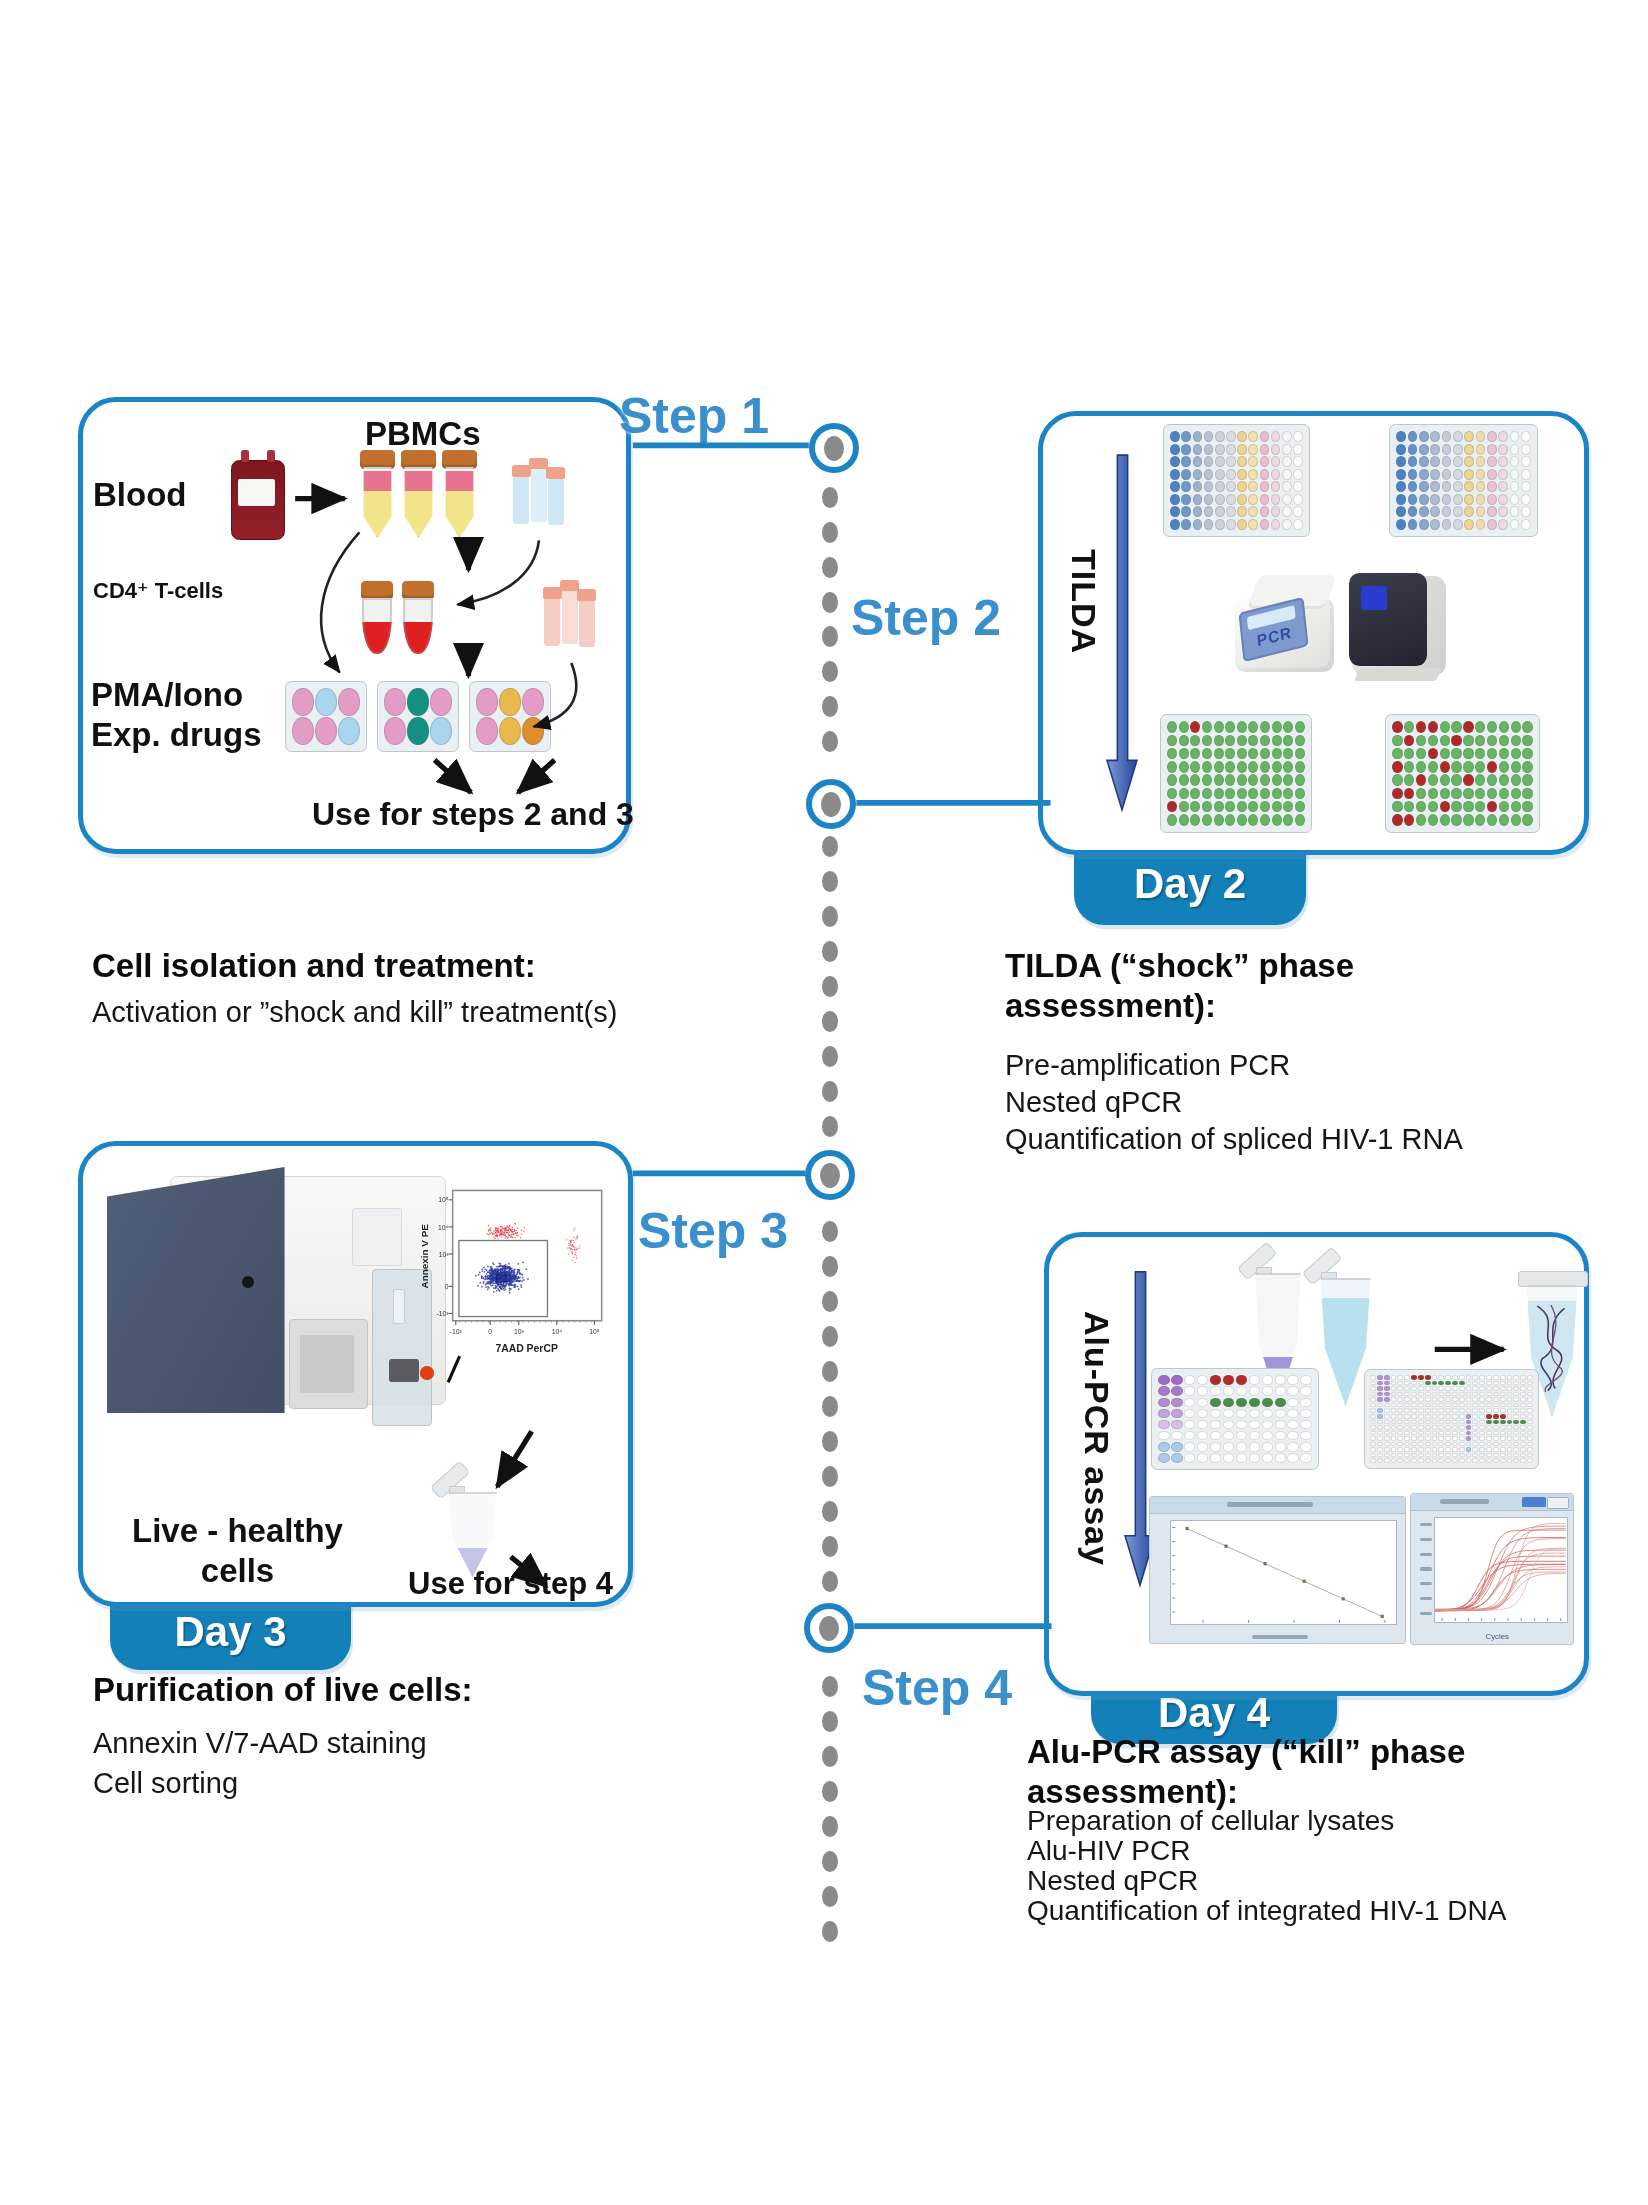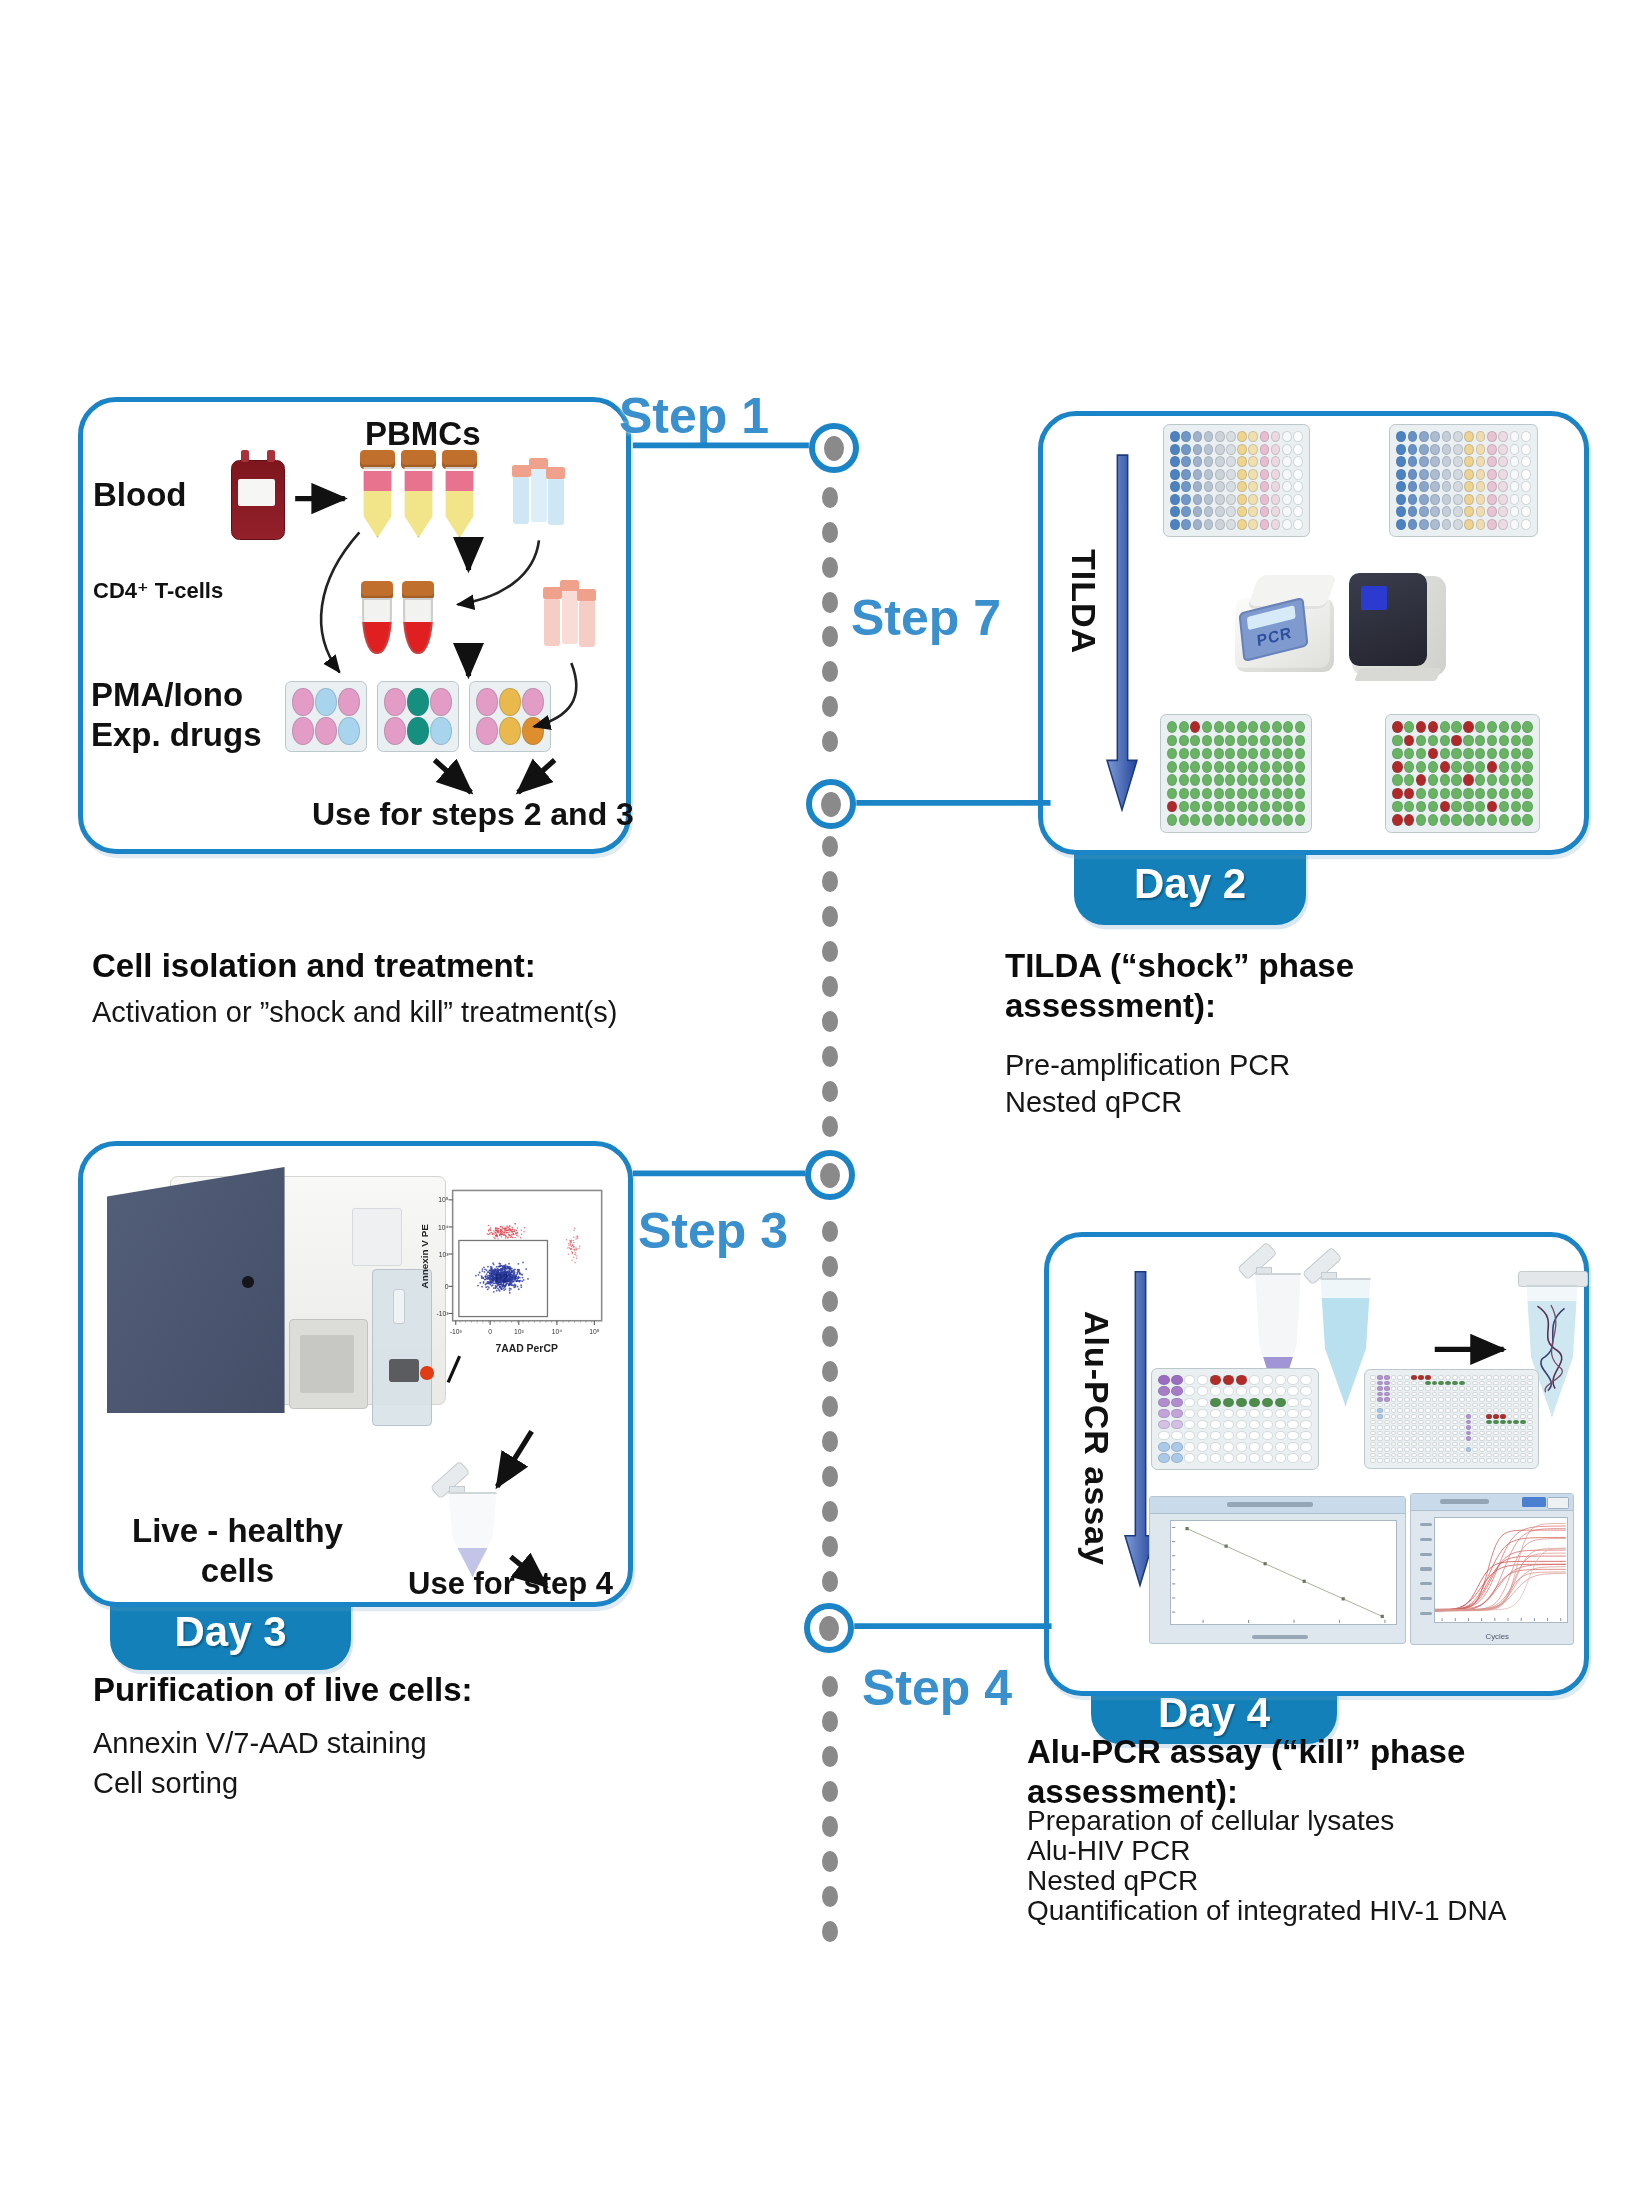--- a/index.html
+++ b/index.html
@@ -623,20 +623,21 @@
       <div class="well" style="background: rgb(104, 180, 99);"></div>
     </div>
 
   <div class="caption-title" style="left:1005px;top:946px;">
     <div>TILDA (“shock” phase</div>
     <div>assessment):</div>
   </div>
   <div class="caption-lines" style="left:1005px;top:1047px;line-height:37px;">
     <div>Pre-amplification PCR</div>
     <div>Nested qPCR</div>
+    <div>Quantification of spliced HIV-1 RNA</div>
   </div>
 
   <div class="panel" style="left:78px;top:1141px;width:555px;height:466px;"></div>
 
   <div class="cyto" style="left:107px;top:1167px;width:339px;height:246px;">
     <div class="white"></div>
       <div class="dark"></div>
       <div class="dot"></div>
     <div class="mod1">
         <div class="mod1i"></div>
@@ -2299,21 +2300,21 @@
     <div>assessment):</div>
   </div>
   <div class="caption-lines" style="left:1027px;top:1806px;line-height:30px;font-size:28px;">
     <div>Preparation of cellular lysates</div>
     <div>Alu-HIV PCR</div>
     <div>Nested qPCR</div>
     <div>Quantification of integrated HIV-1 DNA</div>
   </div>
 
   <div class="step-label" style="left:619px;top:387px;">Step 1</div>
-  <div class="step-label" style="left:851px;top:589px;">Step 7</div>
+  <div class="step-label" style="left:851px;top:589px;">Step 2</div>
   <div class="step-label" style="left:638px;top:1202px;">Step 3</div>
   <div class="step-label" style="left:862px;top:1659px;">Step 4</div>
 
   <div class="tl-circle" style="left:809px;top:423px;">
       <div class="tl-core"></div>
     </div>
   <div class="tl-circle" style="left:806px;top:779px;">
       <div class="tl-core"></div>
     </div>
   <div class="tl-circle" style="left:805px;top:1150px;">

